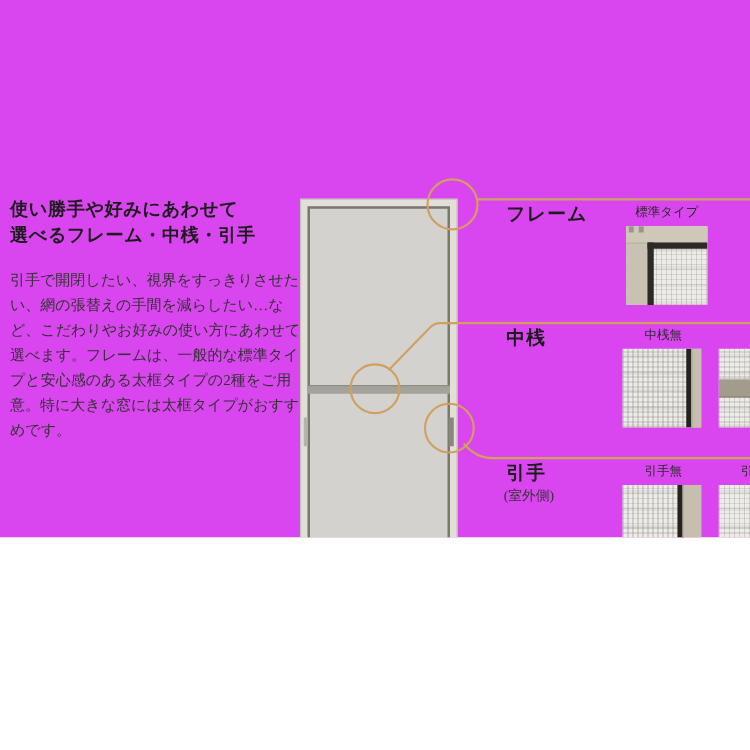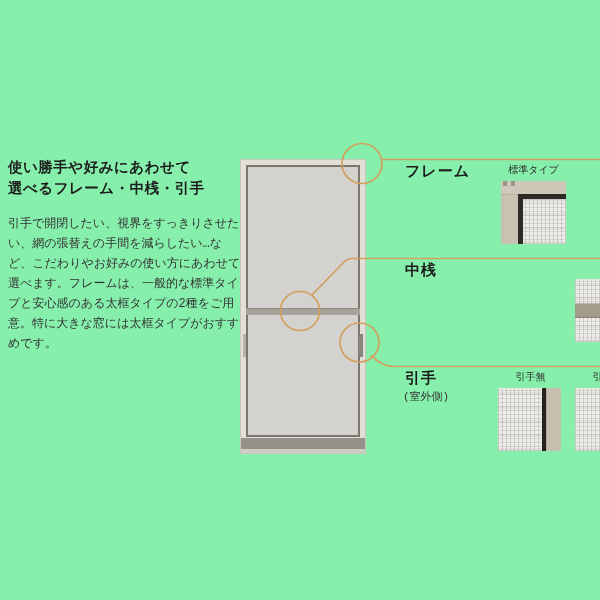--- a/index.html
+++ b/index.html
@@ -1,18 +1,18 @@
 <!DOCTYPE html>
 <html><head>
 <meta charset="utf-8">
 <style>
   html,body { margin:0; padding:0; background:#fff; }
   .stage {
-    position:relative; width:600px; height:600px; background:#86efac;
-    font-family:Liberation Mono, monospace; overflow:hidden;
+    position:relative; width:600px; height:430px; background:#d946ef;
+    font-family:Liberation Serif, serif; overflow:hidden;
     color:#222;
   }
 
   
   .intro { position:absolute; left:8px; top:158px; width:236px; }
   .intro .h { font-size:14.5px; font-weight:bold; line-height:21px; color:#1c1c1c; letter-spacing:.5px; }
   .intro .body { margin-top:14px; font-size:12px; line-height:20px; color:#333; letter-spacing:0; }
 
   
   .door { position:absolute; left:240px; top:159px; width:126px; height:295px;
@@ -107,20 +107,27 @@
     <div class="thumb corner-std">
       <div class="side"></div>
       <div class="topb"></div>
       <div class="tab t1"></div>
       <div class="tab t2"></div>
       <div class="darkL"></div>
     </div>
   </div>
 
   <div class="sec-label" style="left:405px; top:261px;">中桟</div>
+  <div class="fig" style="left:452px; top:263px;">
+    <div class="cap">中桟無</div>
+    <div class="thumb t-sm rail">
+      <div class="vbar"></div>
+      <div class="edge"></div>
+    </div>
+  </div>
   <div class="fig" style="left:529px; top:263px;text-align:right;">
     <div class="cap">中桟付</div>
     <div class="thumb t-sm rail">
       <div class="hrail"></div>
       <div class="vbar"></div>
       <div class="edge"></div>
     </div>
   </div>
 
   <div class="sec-label" style="left:405px; top:369px;">引手</div>

